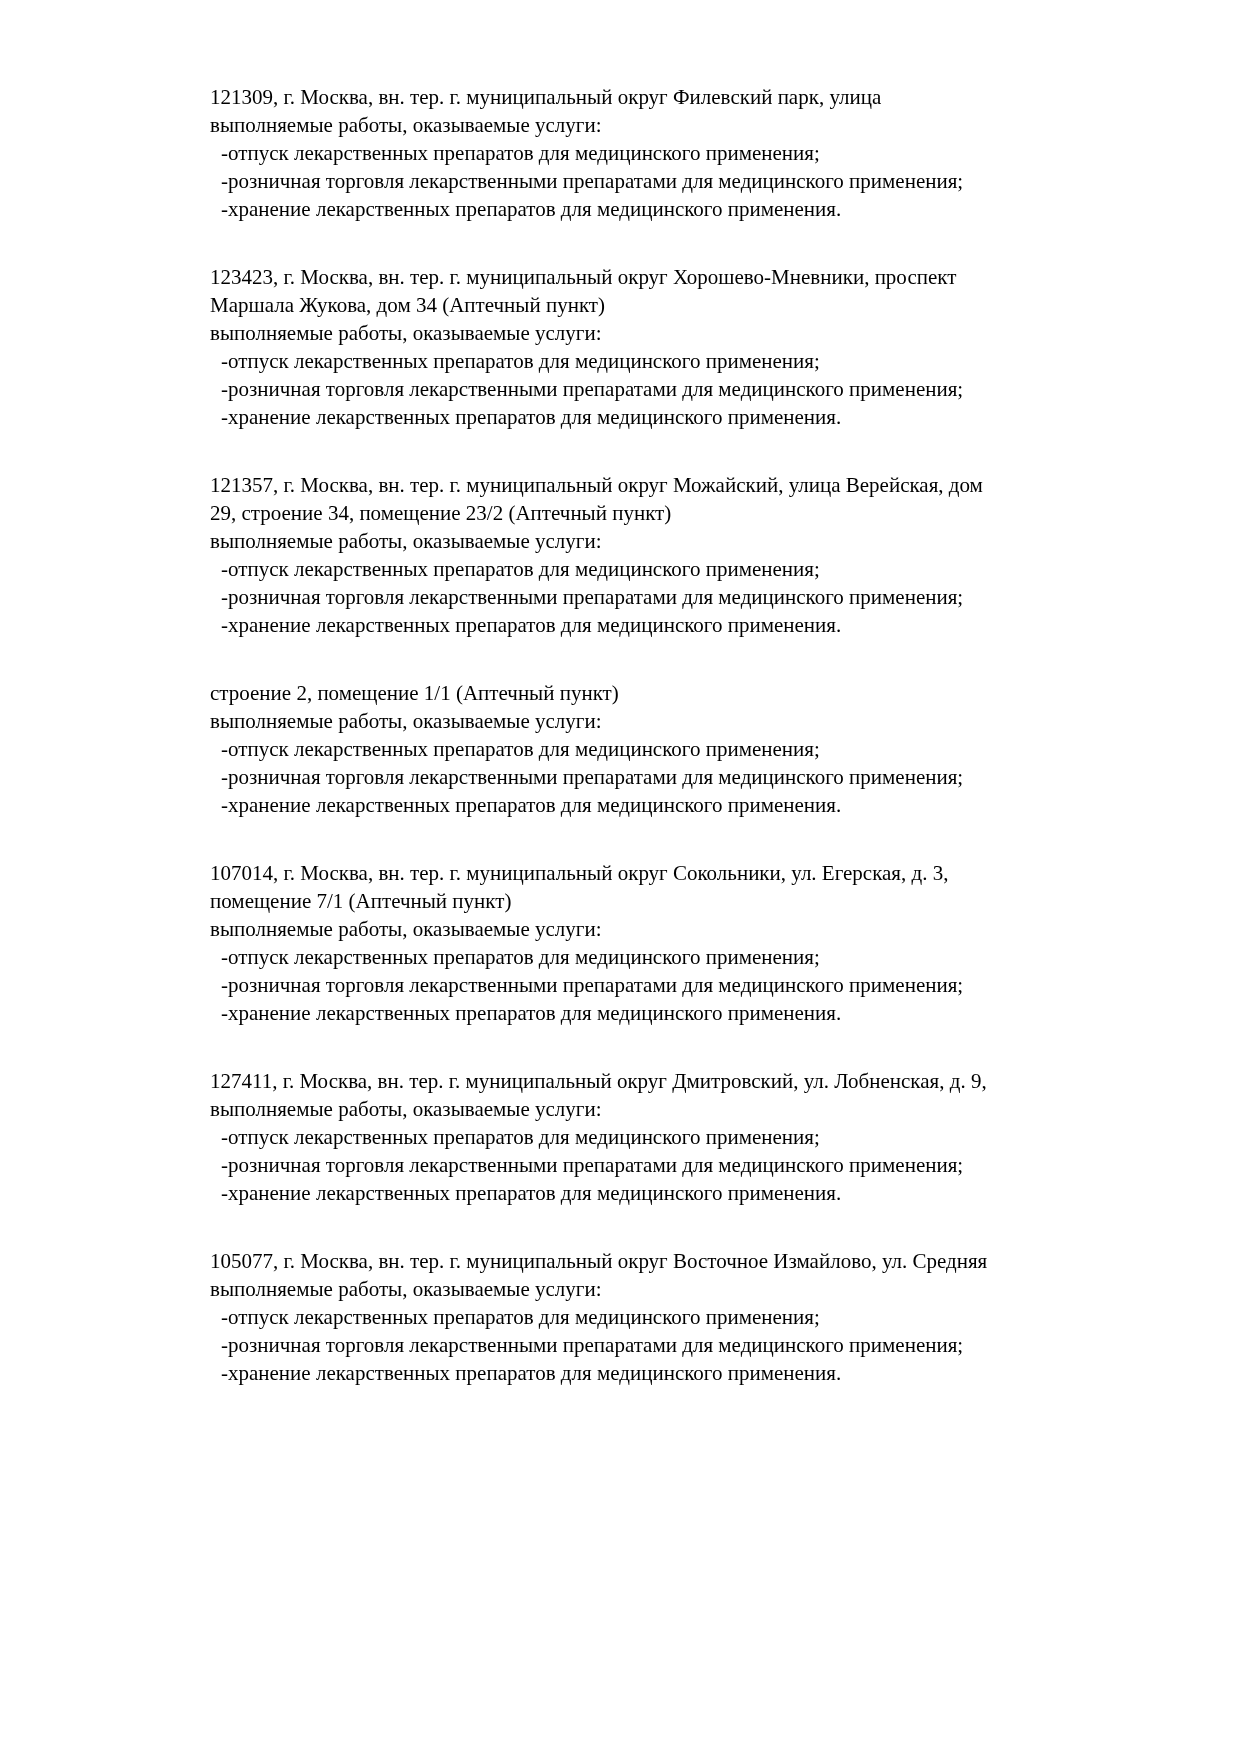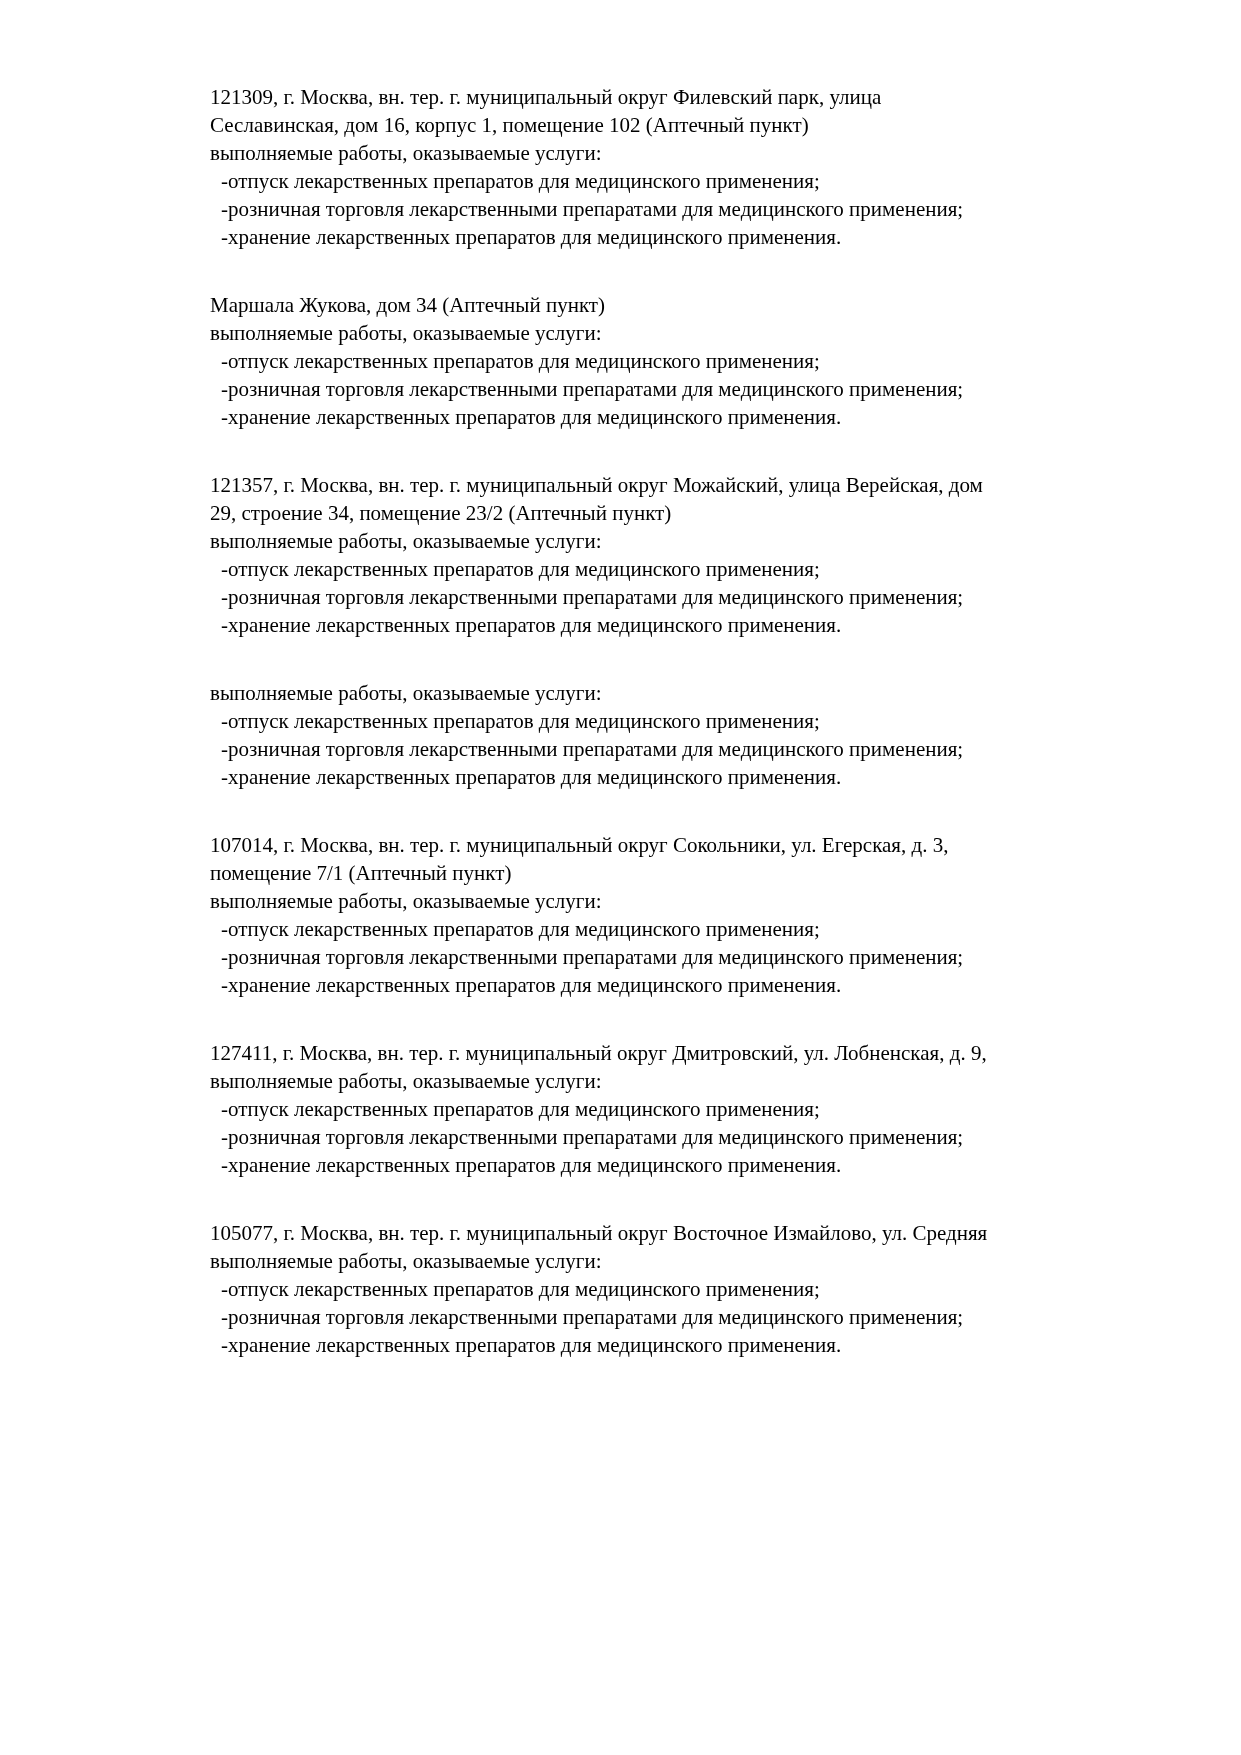--- a/index.html
+++ b/index.html
@@ -34,42 +34,43 @@
     padding-left: 11px;
   }
 </style>
 </head>
 <body>
 
 <div class="page">
   <div id="entries">
       <section class="entry">
         <div class="line">121309, г. Москва, вн. тер. г. муниципальный округ Филевский парк, улица</div>
-        <div class="line">Сеславинская, дом 16, корпус 1, помещение 102 (Аптечный пункт)</div>
         <div class="line">выполняемые работы, оказываемые услуги:</div>
         <div class="line svc">-отпуск лекарственных препаратов для медицинского применения;</div>
         <div class="line svc">-розничная торговля лекарственными препаратами для медицинского применения;</div>
         <div class="line svc">-хранение лекарственных препаратов для медицинского применения.</div>
       </section>
       <section class="entry">
+        <div class="line">123423, г. Москва, вн. тер. г. муниципальный округ Хорошево-Мневники, проспект</div>
         <div class="line">Маршала Жукова, дом 34 (Аптечный пункт)</div>
         <div class="line">выполняемые работы, оказываемые услуги:</div>
         <div class="line svc">-отпуск лекарственных препаратов для медицинского применения;</div>
         <div class="line svc">-розничная торговля лекарственными препаратами для медицинского применения;</div>
         <div class="line svc">-хранение лекарственных препаратов для медицинского применения.</div>
       </section>
       <section class="entry">
         <div class="line">121357, г. Москва, вн. тер. г. муниципальный округ Можайский, улица Верейская, дом</div>
         <div class="line">29, строение 34, помещение 23/2 (Аптечный пункт)</div>
         <div class="line">выполняемые работы, оказываемые услуги:</div>
         <div class="line svc">-отпуск лекарственных препаратов для медицинского применения;</div>
         <div class="line svc">-розничная торговля лекарственными препаратами для медицинского применения;</div>
         <div class="line svc">-хранение лекарственных препаратов для медицинского применения.</div>
       </section>
       <section class="entry">
+        <div class="line">строение 2, помещение 1/1 (Аптечный пункт)</div>
         <div class="line">выполняемые работы, оказываемые услуги:</div>
         <div class="line svc">-отпуск лекарственных препаратов для медицинского применения;</div>
         <div class="line svc">-розничная торговля лекарственными препаратами для медицинского применения;</div>
         <div class="line svc">-хранение лекарственных препаратов для медицинского применения.</div>
       </section>
       <section class="entry">
         <div class="line">107014, г. Москва, вн. тер. г. муниципальный округ Сокольники, ул. Егерская, д. 3,</div>
         <div class="line">помещение 7/1 (Аптечный пункт)</div>
         <div class="line">выполняемые работы, оказываемые услуги:</div>
         <div class="line svc">-отпуск лекарственных препаратов для медицинского применения;</div>

